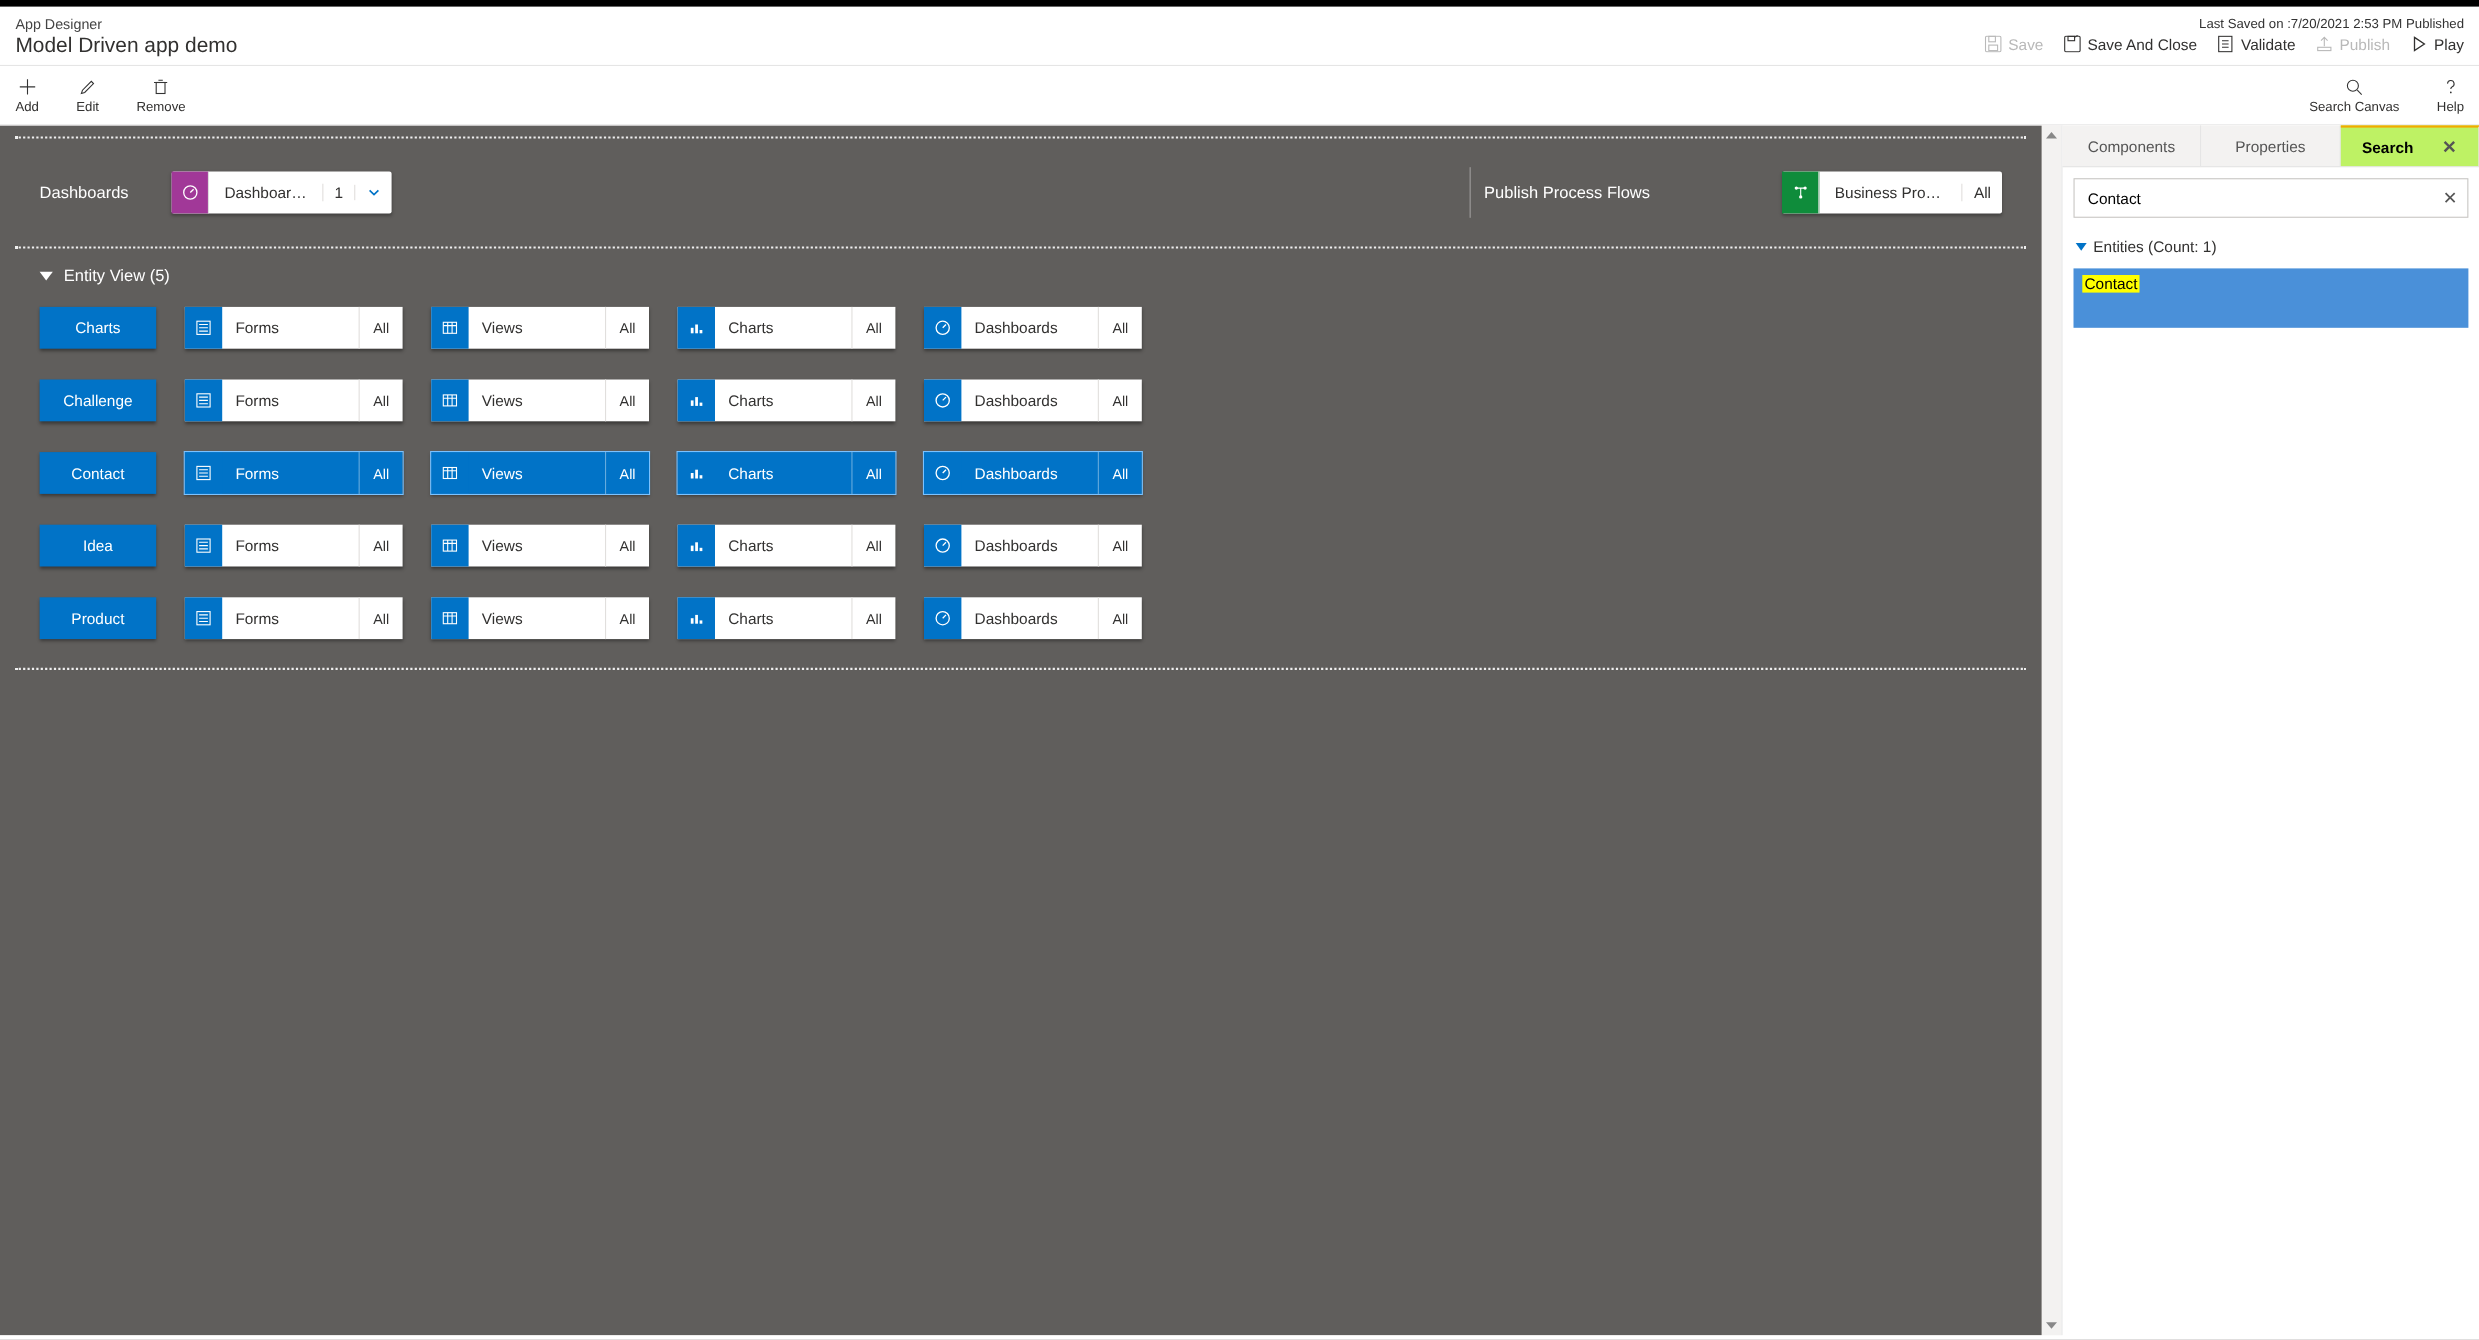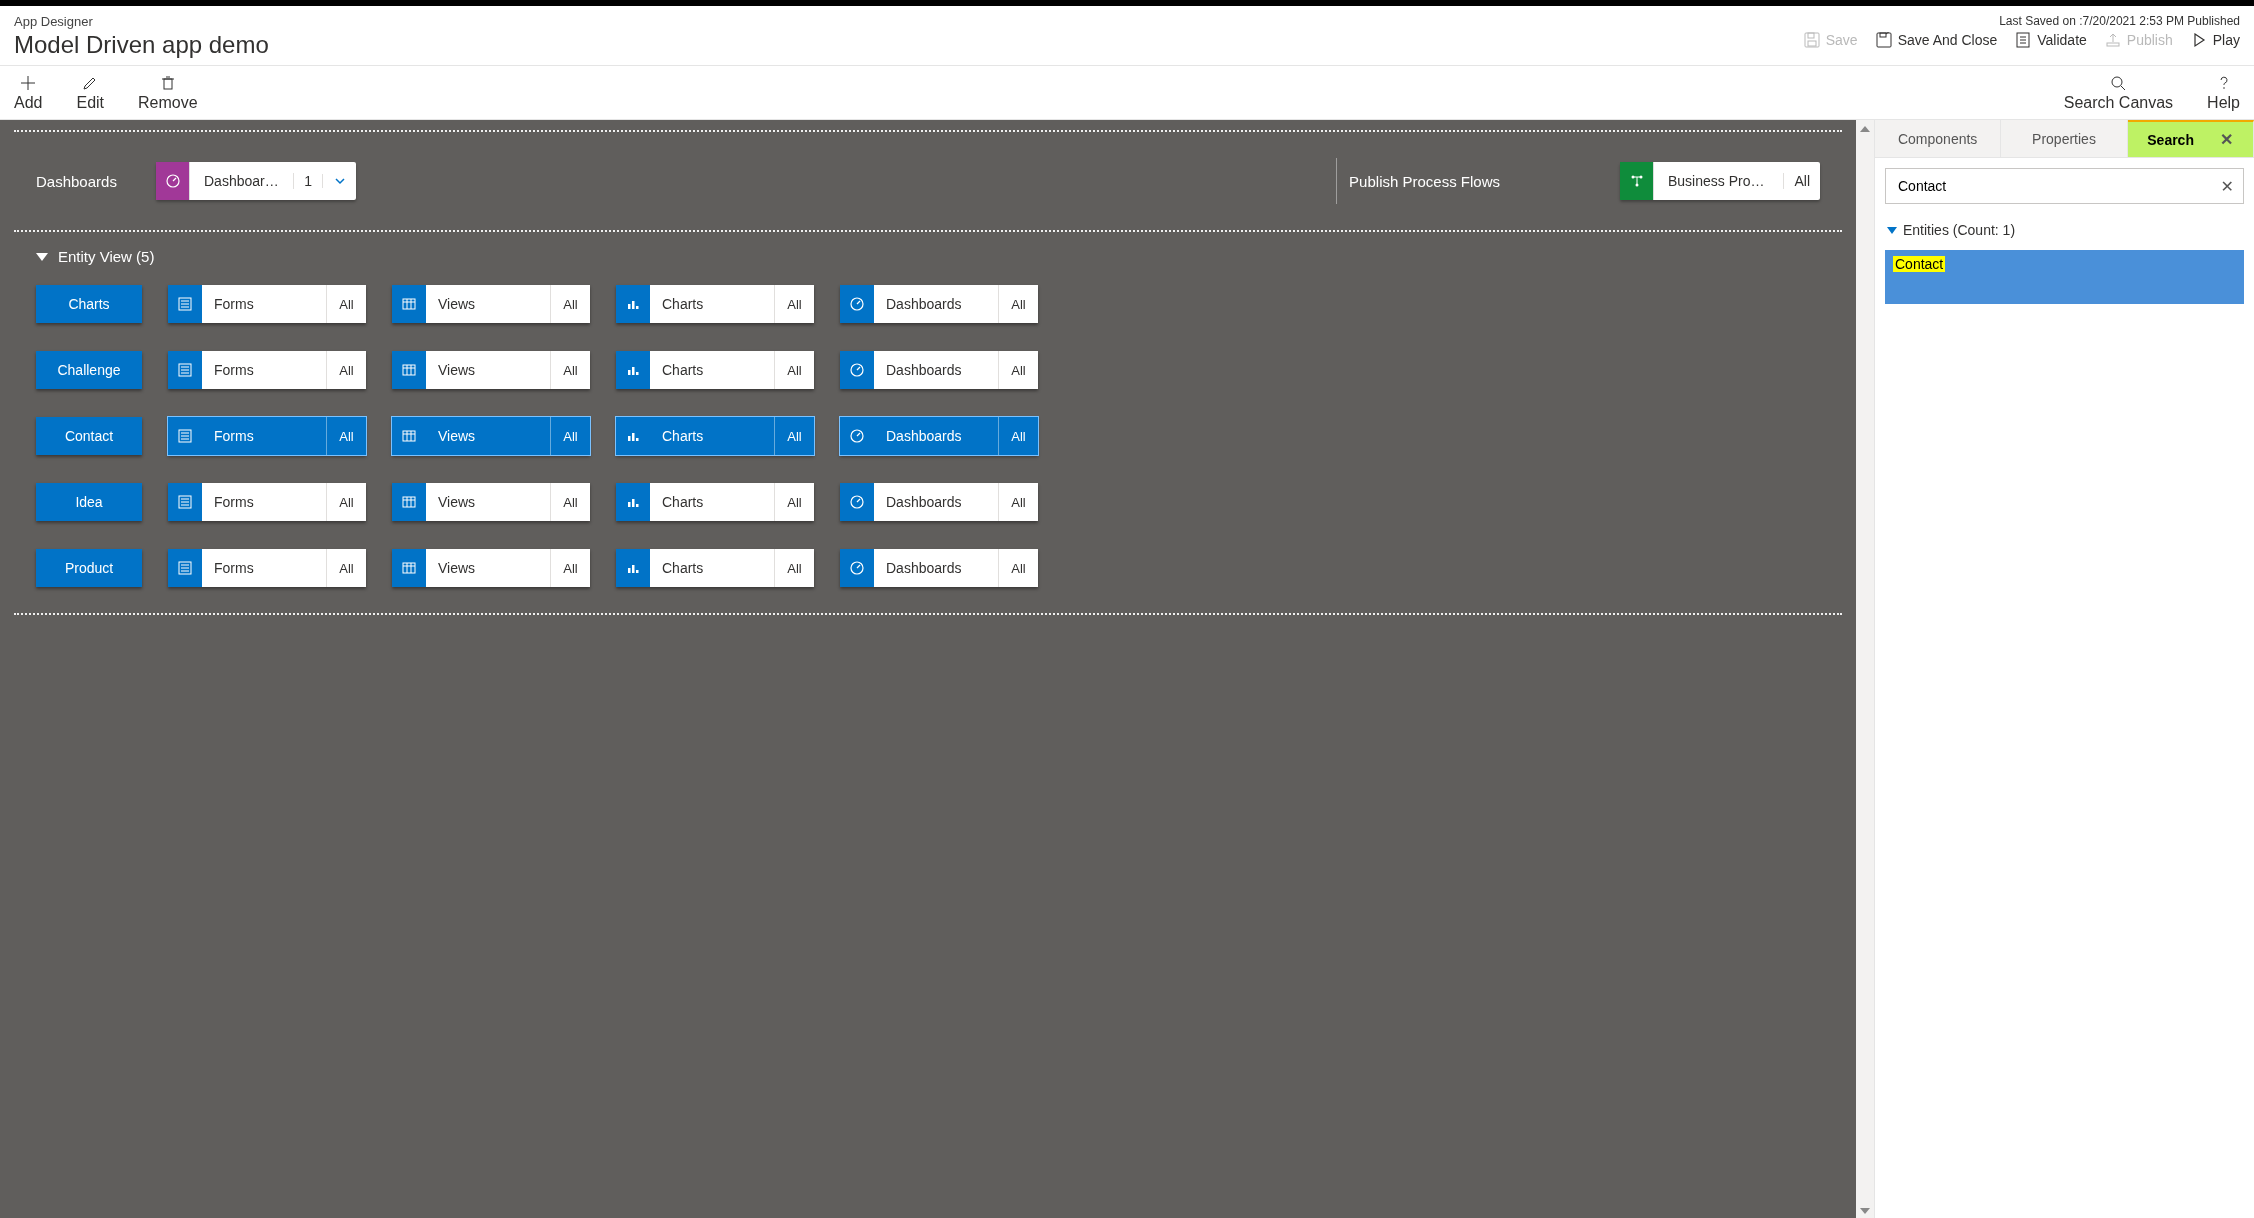--- a/index.html
+++ b/index.html
@@ -14,32 +14,32 @@
     --grey-light: #e1dfdd;
     --accent-orange: #f2a900;
   }
 
   
   .blackbar { height: 6px; background: #000; }
 
   
   .header { display:flex; justify-content:space-between; align-items:flex-start; padding: 8px 14px 6px 14px; border-bottom: 1px solid #e5e5e5;}
   .header-left .app-designer { font-size: 13px; color: #444; }
-  .header-left h1 { font-size: 24px; font-weight: 400; margin-top:2px; }
+  .header-left h1 { font-size: 19px; font-weight: 400; margin-top:2px; }
   .header-right { text-align:right; }
   .header-right .status { font-size: 12px; color: #333; margin-bottom: 4px; }
   .header-right .cmds { display:flex; gap:18px; justify-content:flex-end; align-items:center; font-size:14px; }
   .header-right .cmds .cmd { display:flex; align-items:center; gap:6px; cursor:pointer; color:#323130; }
   .header-right .cmds .cmd.disabled { color:#b9b9b9; cursor:default; }
   .cmd svg { width:16px; height:16px; }
 
   
   .toolbar { display:flex; justify-content:space-between; align-items:center; padding:0 14px; border-bottom:1px solid #e5e5e5; height:54px; }
   .toolbar-left, .toolbar-right { display:flex; gap:34px; }
-  .tool { display:flex; flex-direction:column; align-items:center; gap:2px; font-size:16px; cursor:pointer; color:#323130; }
+  .tool { display:flex; flex-direction:column; align-items:center; gap:2px; font-size:12px; cursor:pointer; color:#323130; }
   .tool svg { width:18px; height:18px; }
 
   
   .main { display:flex; height: calc(100vh - 6px - 58px - 54px); }
   .canvas-wrap { flex:1; display:flex; background:#f3f2f1; overflow:auto; }
   .canvas { flex:1; background:#605e5c; padding:10px 14px 40px 14px; margin:0; color:#fff; position:relative; }
   .scroller { width:18px; background:#f3f2f1; display:flex; flex-direction:column; align-items:center; }
   .scroll-arrow { width:0;height:0;border-left:5px solid transparent;border-right:5px solid transparent;border-bottom:6px solid #888; margin:6px 0; }
   .scroll-arrow.down { transform: rotate(180deg); margin-top:auto; margin-bottom:6px;}
 

